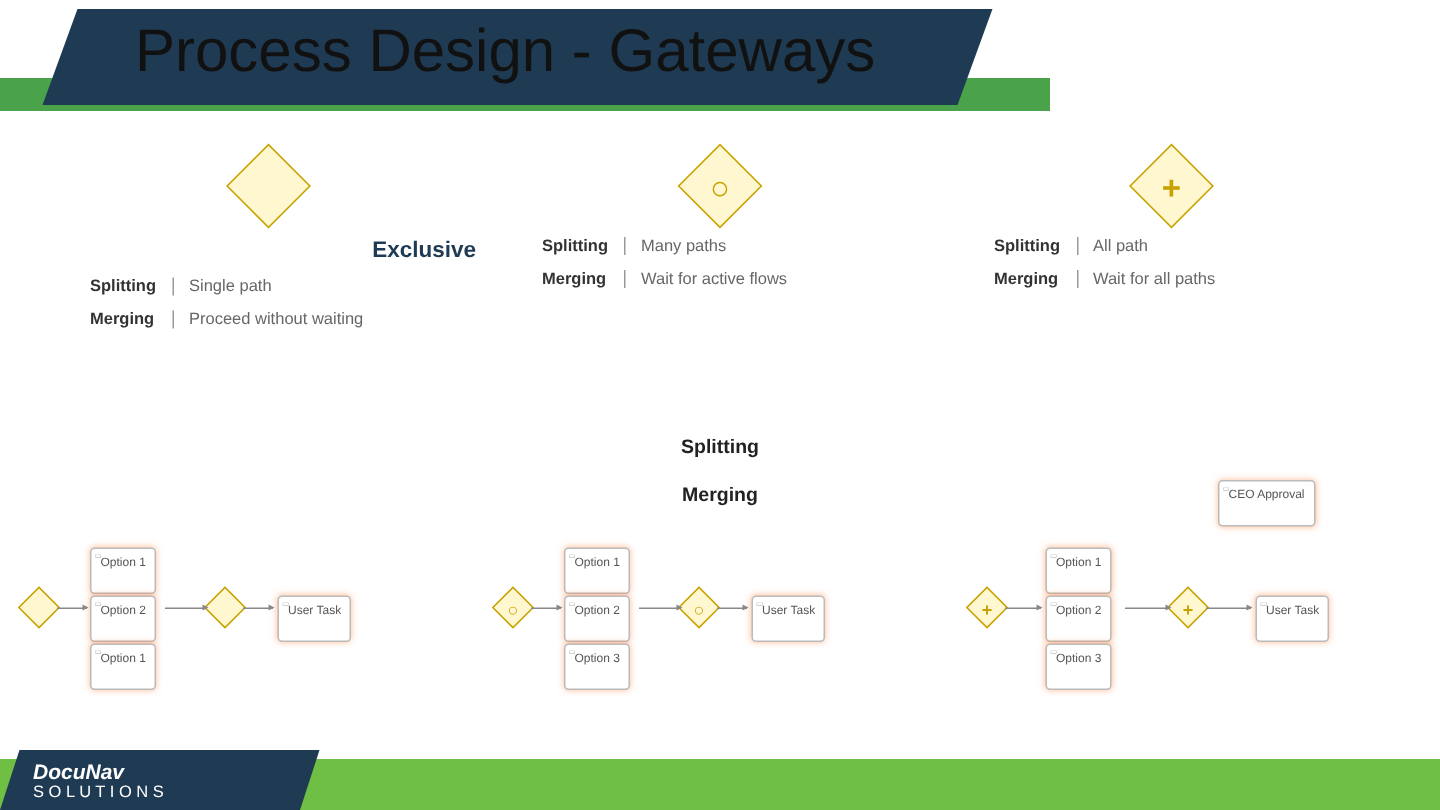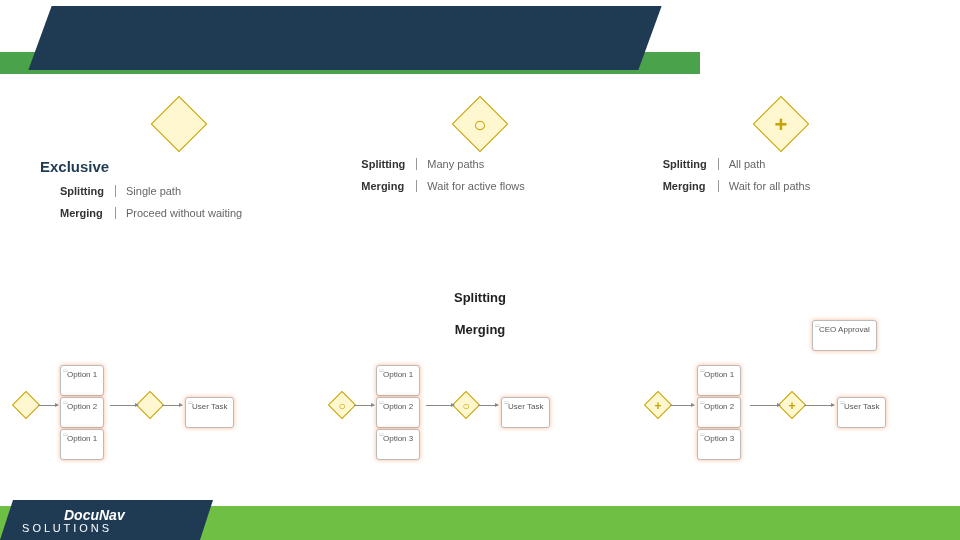--- a/index.html
+++ b/index.html
@@ -9,21 +9,21 @@
   .title-wrap { position:absolute; top:6px; left:0; width:960px; height:78px; }
   .banner-green { position:absolute; left:0; top:46px; width:700px; height:22px; background:#4aa24a; }
   .banner-blue  { position:absolute; left:40px; top:0; width:610px; height:64px; background:#1f3b54;
                   transform:skew(-20deg); }
   .slide-title  { position:absolute; left:90px; top:6px; font-size:40px; color:#111; z-index:5; font-weight:400;}
 
   
   .cols { position:absolute; top:100px; left:40px; width:880px; height:185px; display:flex; gap:24px; }
   .col { flex:1; font-size:12px; color:#555; }
   .gate-icon { width:48px; height:48px; margin:0 auto 6px auto; display:block; }
-  .col h3 { text-align:left; font-size:15px; color:#1f3b54; margin-bottom:10px; font-weight:700;}
+  .col h3 { text-align:right; font-size:15px; color:#1f3b54; margin-bottom:10px; font-weight:700;}
   .prop { display:flex; align-items:flex-start; margin:6px 0 10px 20px; }
   .prop .k { width:56px; font-weight:700; font-size:11px; color:#333; border-right:1px solid #999; padding-right:6px;}
   .prop .v { padding-left:10px; font-size:11px; color:#666; max-width:170px;}
 
   
   .diamond { width:40px; height:40px; transform:rotate(45deg); background:#fff7d0; border:1px solid #c8a200;
              margin:4px auto; position:relative;}
   .diamond .mark { position:absolute; transform:rotate(-45deg); left:0; top:0; width:40px; height:40px;
                    display:flex; align-items:center; justify-content:center; font-size:22px; color:#c8a200; font-weight:700;}
 
@@ -43,28 +43,29 @@
              display:flex; align-items:center; justify-content:center; font-size:12px; color:#c8a200; font-weight:700;}
   .arr { position:absolute; height:1px; background:#888; }
   .arr::after { content:""; position:absolute; right:-1px; top:-2px; border-left:4px solid #888;
                 border-top:2.5px solid transparent; border-bottom:2.5px solid transparent;}
 
   
   .footer { position:absolute; left:0; bottom:0; width:960px; height:34px; background:#6fbf44; }
   .footer .tab { position:absolute; left:0; bottom:0; width:200px; height:40px; background:#1f3b54;
                  transform:skew(-18deg); transform-origin:bottom left;}
   .brand { position:absolute; left:22px; bottom:6px; color:#fff; font-size:11px; line-height:12px; z-index:3;}
-  .brand b { font-size:14px; font-style:italic;margin-left:42px; }
+  .brand b { font-size:14px; font-style:italic; }
 </style>
 </head>
 <body>
 
 <div class="title-wrap">
   <div class="banner-green"></div>
   <div class="banner-blue"></div>
+  <div class="slide-title">Process Design - Gateways</div>
 </div>
 
 <div class="cols">
 
   <div class="col">
     <div class="gate-icon">
       <div class="diamond">
           <div class="mark"></div>
         </div>
     </div>

